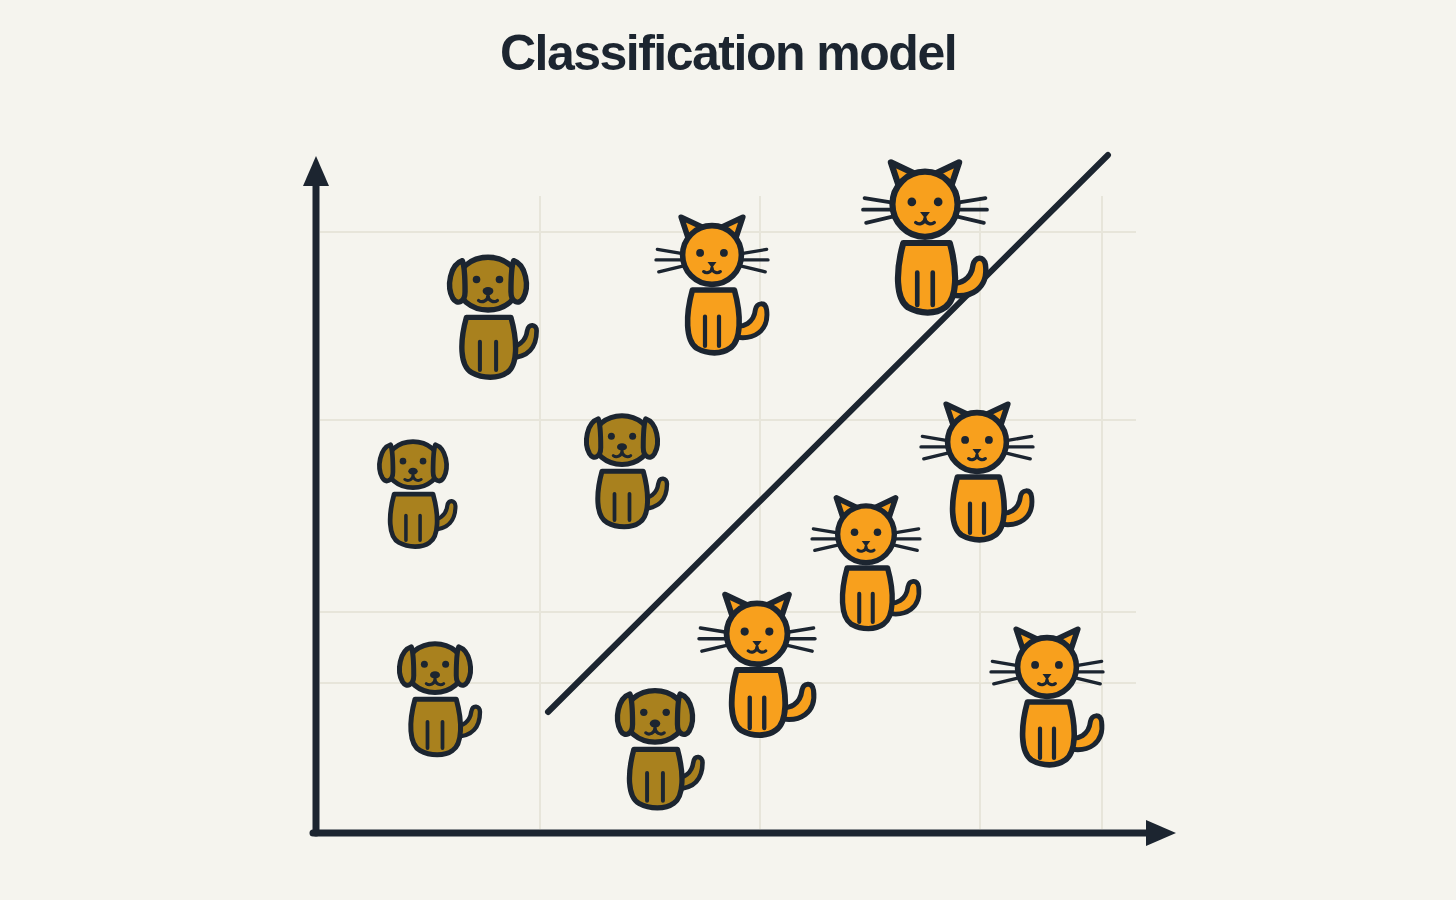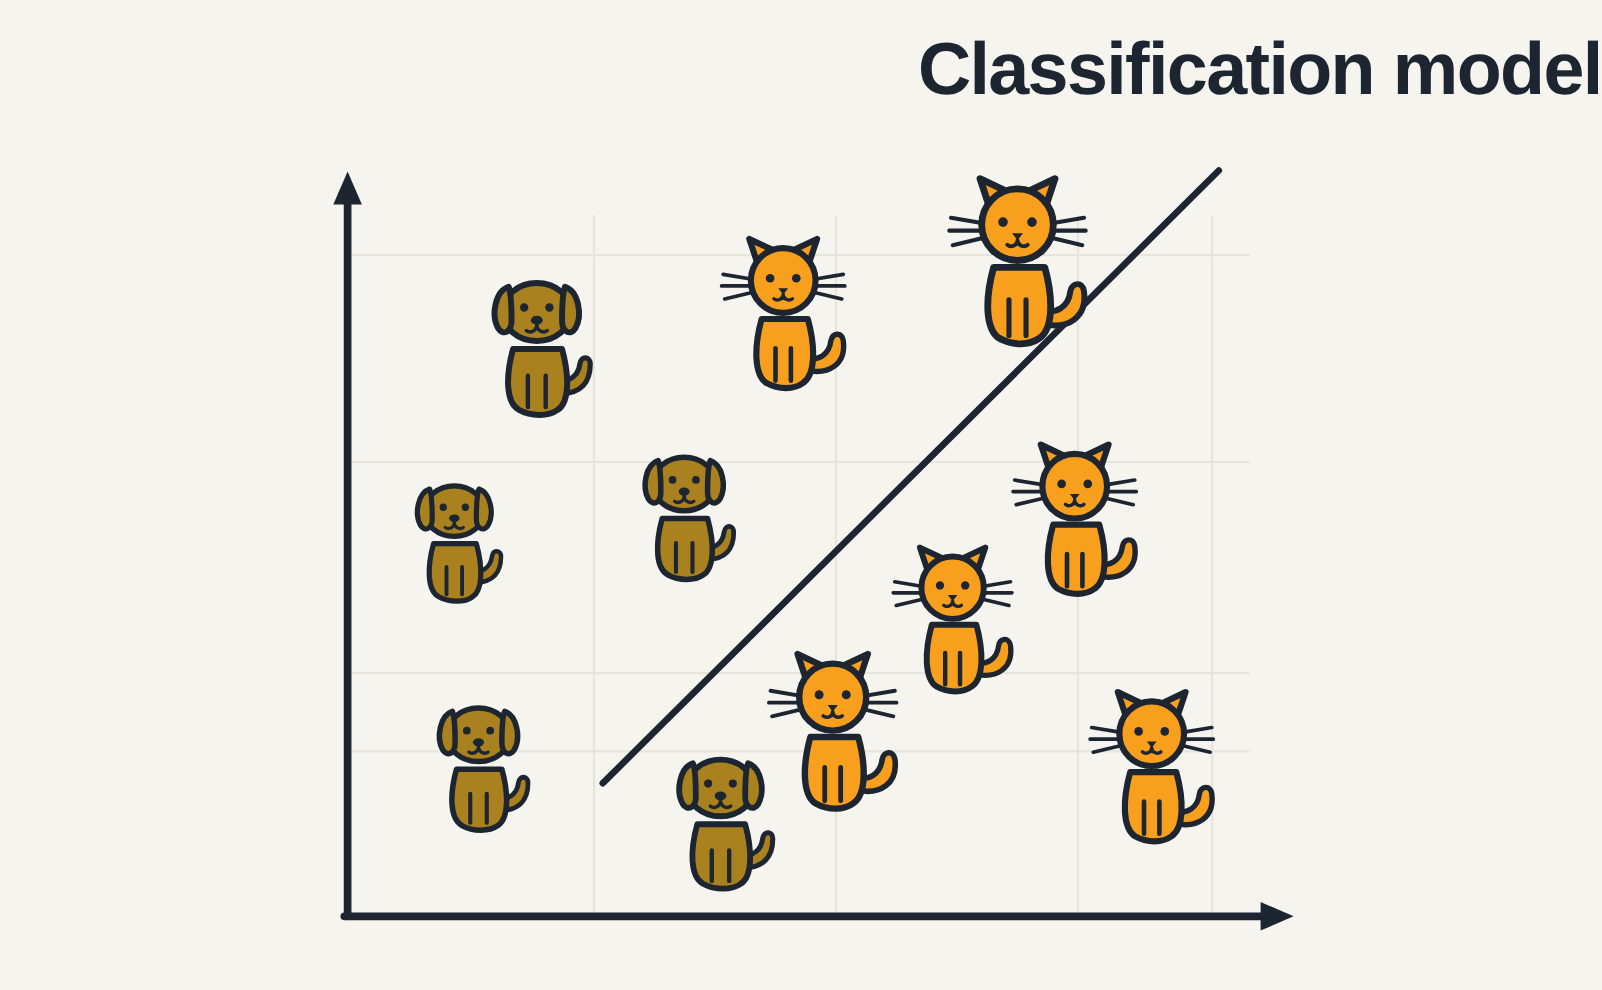--- a/index.html
+++ b/index.html
@@ -3,21 +3,21 @@
 <meta charset="utf-8">
 <style>
   html,body{margin:0;padding:0}
   body{
     width:1456px;height:900px;position:relative;overflow:hidden;
     background:var(--bg,#f5f4ee);
     font-family:"Liberation Sans",sans-serif;
   }
   .title{
     position:absolute;top:24px;left:0;width:100%;
-    text-align:right;font-size:67px;font-weight:800;
+    text-align:center;font-size:50px;font-weight:800;
     color:var(--ink,#1c2530);letter-spacing:-1.5px;
   }
   #scene{position:absolute;left:0;top:0}
   .ink-stroke{stroke:var(--ink,#1c2530)}
   .ink-fill{fill:var(--ink,#1c2530)}
   .dog-fill{fill:var(--dog,#a9811e)}
   .cat-fill{fill:var(--cat,#f8a01d)}
 </style>
 </head>
 <body>

